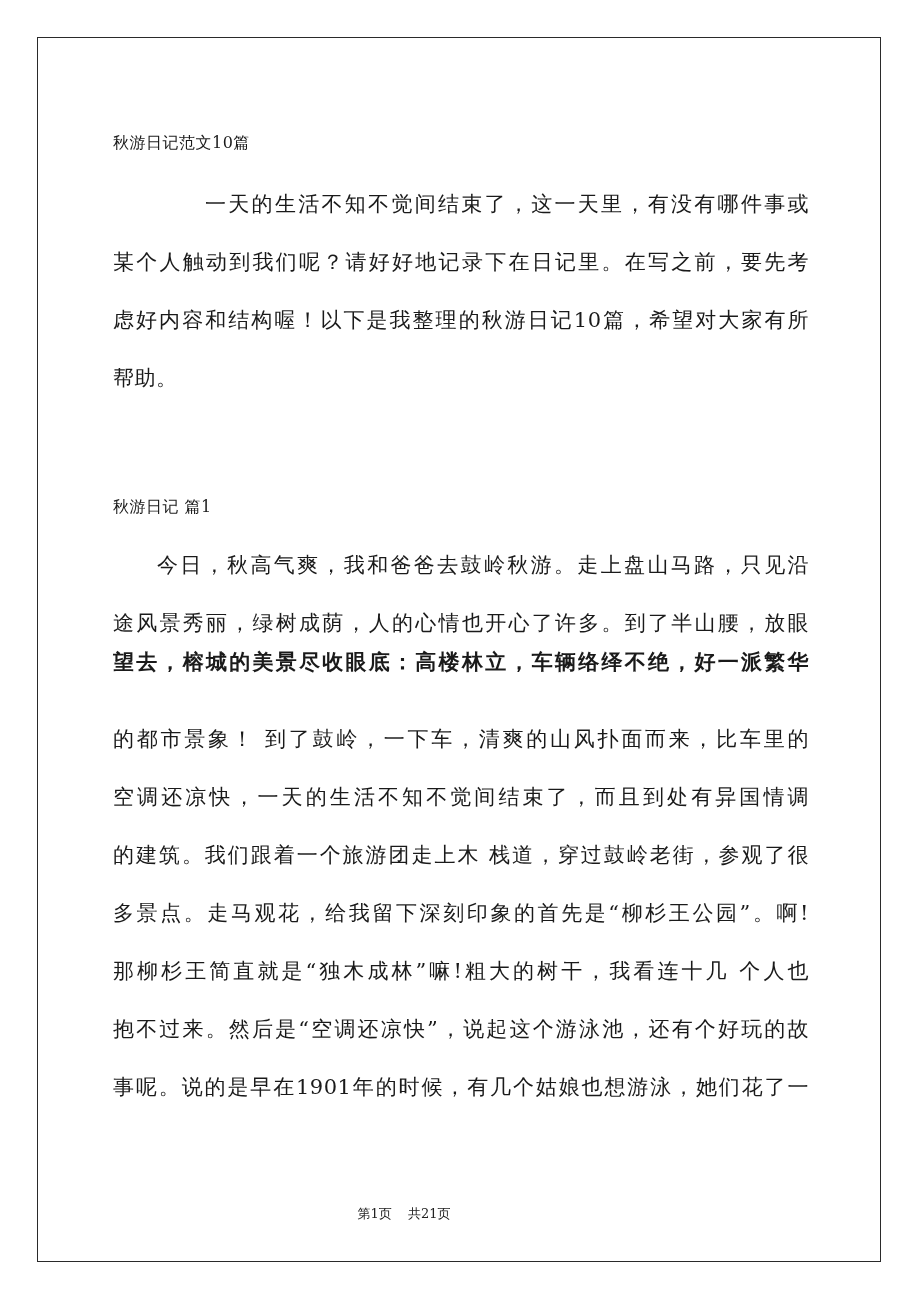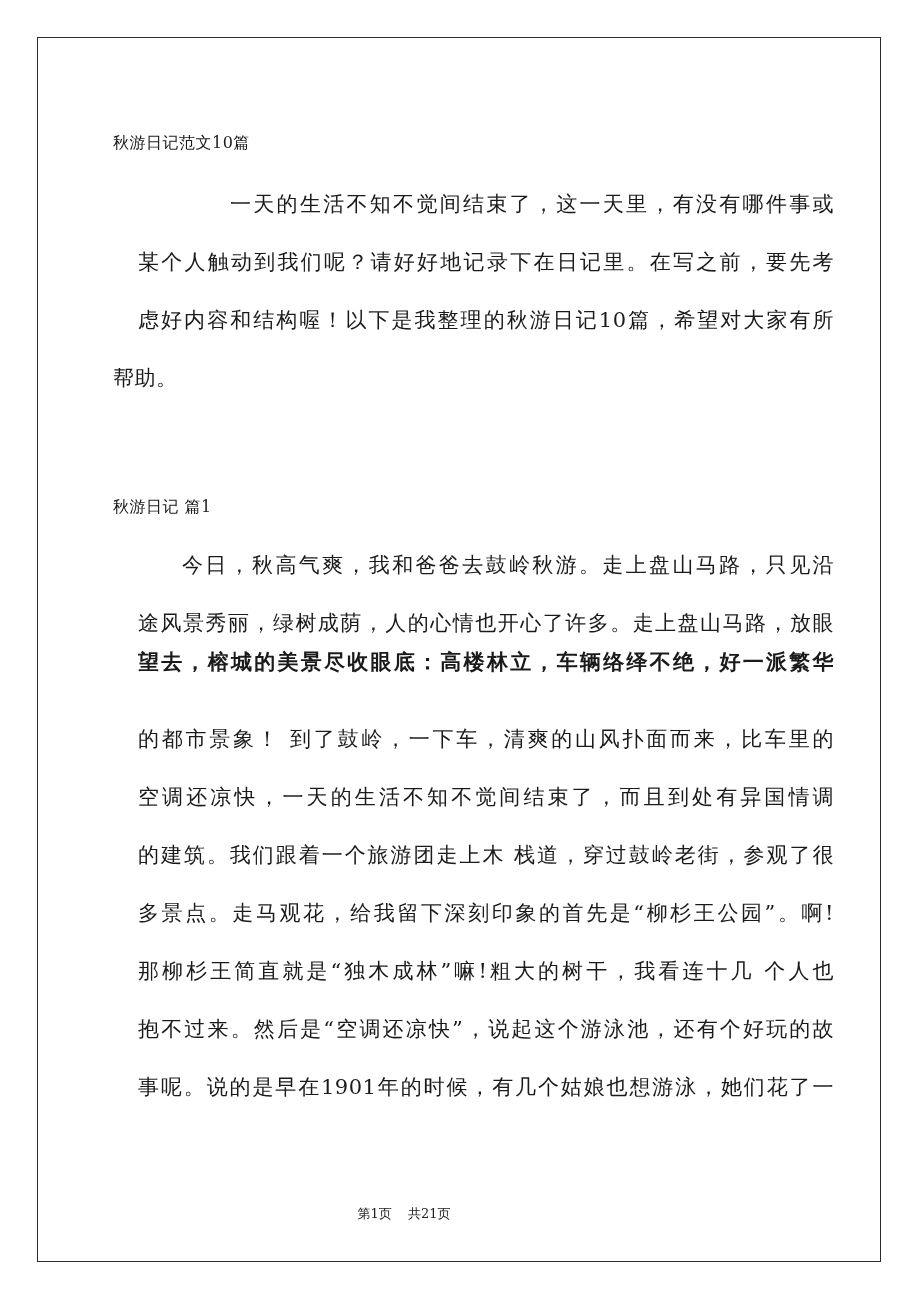--- a/index.html
+++ b/index.html
@@ -35,21 +35,20 @@
     left: 0;
     width: 696px;
     font-size: 21px;
     line-height: 26px;
     white-space: nowrap;
     letter-spacing: 0.5px;
   }
   .line.justify {
     text-align: justify;
     text-align-last: justify;
-    margin-left: 25px;
   }
   .line.indent2 { padding-left: 92px; box-sizing: border-box; }
   .line.indent1 { padding-left: 44px; box-sizing: border-box; }
   .heading {
     position: absolute;
     left: 0;
     font-size: 16px;
     line-height: 26px;
     white-space: nowrap;
     letter-spacing: 0.5px;
@@ -75,21 +74,21 @@
   <div class="heading" style="top:130px;">秋游日记范文10篇</div>
 
   <div class="line justify indent2" style="top:191px;">一天的生活不知不觉间结束了，这一天里，有没有哪件事或</div>
   <div class="line justify" style="top:249px;">某个人触动到我们呢？请好好地记录下在日记里。在写之前，要先考</div>
   <div class="line justify" style="top:307px;">虑好内容和结构喔！以下是我整理的秋游日记10篇，希望对大家有所</div>
   <div class="line" style="top:365px;">帮助。</div>
 
   <div class="heading" style="top:494px;">秋游日记  篇1</div>
 
   <div class="line justify indent1" style="top:552px;">今日，秋高气爽，我和爸爸去鼓岭秋游。走上盘山马路，只见沿</div>
-  <div class="line justify" style="top:610px;">途风景秀丽，绿树成荫，人的心情也开心了许多。走上盘山马路，放眼</div>
+  <div class="line justify" style="top:610px;">途风景秀丽，绿树成荫，人的心情也开心了许多。到了半山腰，放眼</div>
   <div class="line justify" style="top:649px;font-weight:bold;">望去，榕城的美景尽收眼底：高楼林立，车辆络绎不绝，好一派繁华</div>
   <div class="line justify" style="top:726px;">的都市景象！   到了鼓岭，一下车，清爽的山风扑面而来，比车里的</div>
   <div class="line justify" style="top:784px;">空调还凉快，一天的生活不知不觉间结束了，而且到处有异国情调</div>
   <div class="line justify" style="top:842px;">的建筑。我们跟着一个旅游团走上木 栈道，穿过鼓岭老街，参观了很</div>
   <div class="line justify" style="top:900px;">多景点。走马观花，给我留下深刻印象的首先是“柳杉王公园”。啊!</div>
   <div class="line justify" style="top:958px;">那柳杉王简直就是“独木成林”嘛!粗大的树干，我看连十几 个人也</div>
   <div class="line justify" style="top:1016px;">抱不过来。然后是“空调还凉快”，说起这个游泳池，还有个好玩的故</div>
   <div class="line justify" style="top:1074px;">事呢。说的是早在1901年的时候，有几个姑娘也想游泳，她们花了一</div>
 </div>
 

